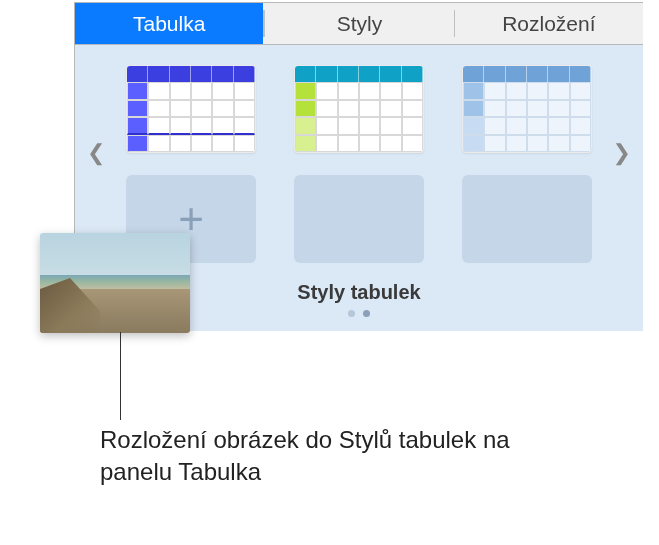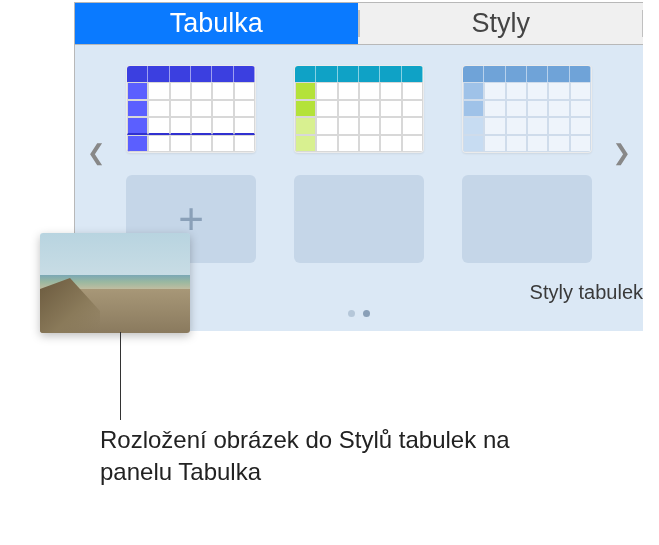--- a/index.html
+++ b/index.html
@@ -23,21 +23,21 @@
       display: flex;
       height: 42px;
       background: #f0f0f0;
       border-bottom: 1px solid #b8b8b8;
     }
     .tab {
       flex: 1;
       display: flex;
       align-items: center;
       justify-content: center;
-      font-size: 27px;
+      font-size: 21px;
       color: #444;
       position: relative;
       cursor: pointer;
     }
     .tab-sep {
       width: 1px;
       background: #c0c0c0;
       margin: 7px 0;
     }
     .tab.active {
@@ -93,24 +93,24 @@
       align-items: center;
       justify-content: center;
     }
     .add-icon {
       font-size: 44px;
       color: #8aa0b8;
       font-weight: 300;
       line-height: 1;
     }
     .section-title {
-      text-align: right;
+      text-align: center;
       font-size: 20px;
       color: #3a3a3a;
-      font-weight: 400;
+      font-weight: 700;
       margin-bottom: 6px;
     }
     .dots {
       text-align: center;
       display: flex;
       justify-content: center;
       gap: 8px;
     }
     .dot {
       width: 7px;
@@ -173,20 +173,21 @@
 </head>
 <body>
 
 <div class="panel">
   <div class="tabs">
     <div class="tab active">Tabulka</div>
     <div class="tab-sep"></div>
     <div class="tab-sep"></div>
     <div class="tab">Styly</div>
     <div class="tab-sep"></div>
+    <div class="tab">Rozložení</div>
   </div>
 
   <div class="styles-area">
     <div class="nav-arrow nav-left">❮</div>
     <div class="nav-arrow nav-right">❯</div>
 
     <div class="styles-row">
       <div class="style-thumb">
         <div class="mini-table">
           <div class="mini-header" style="background:#3b3fe0">

